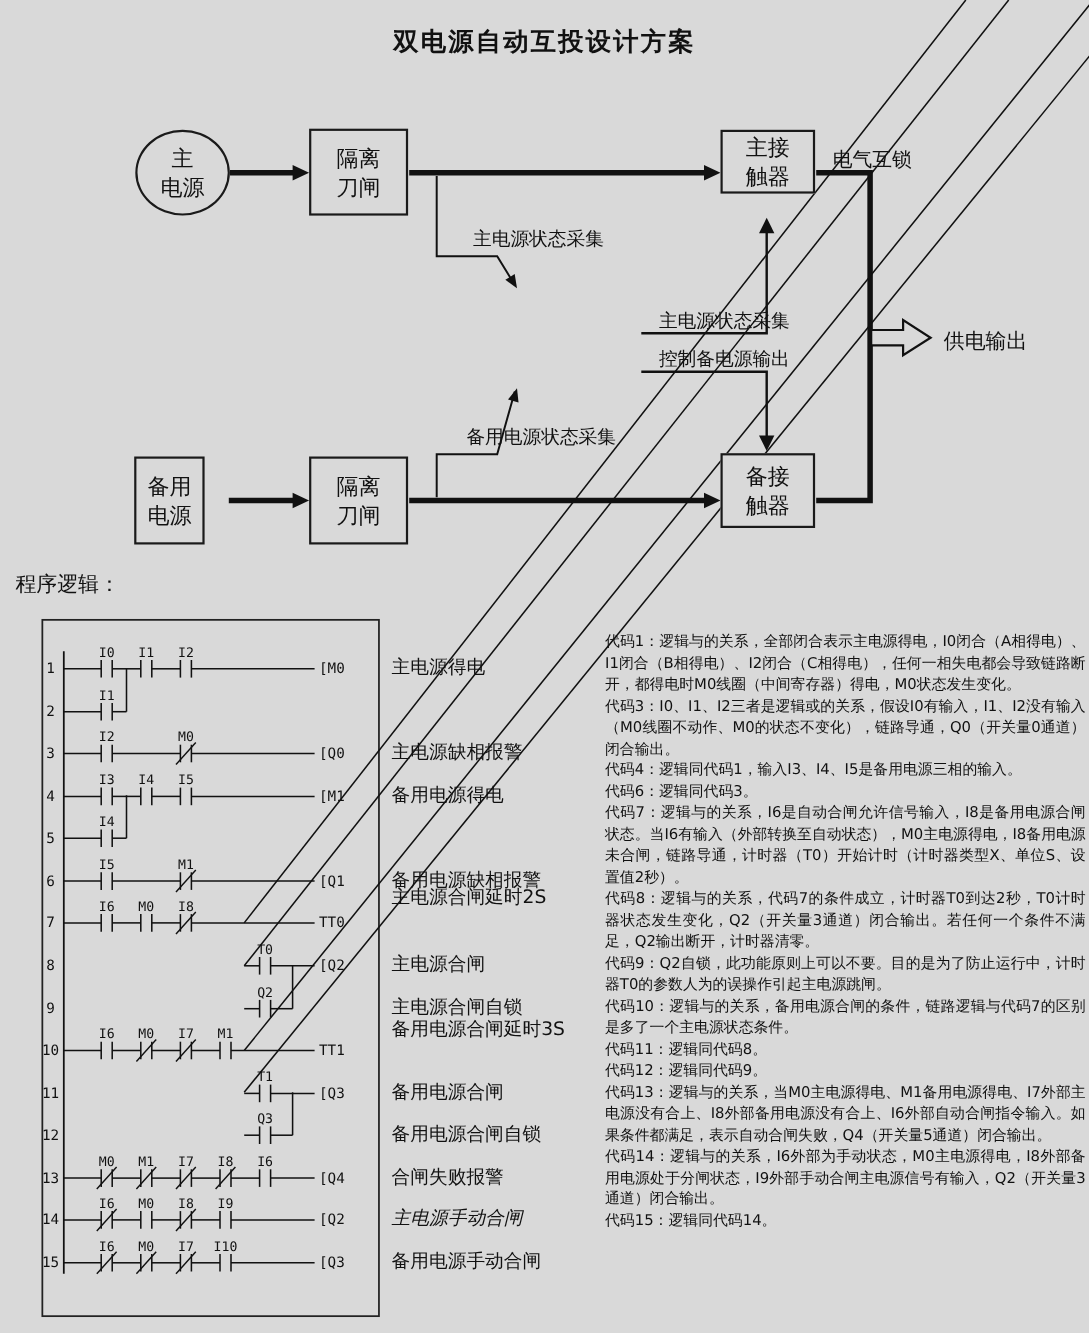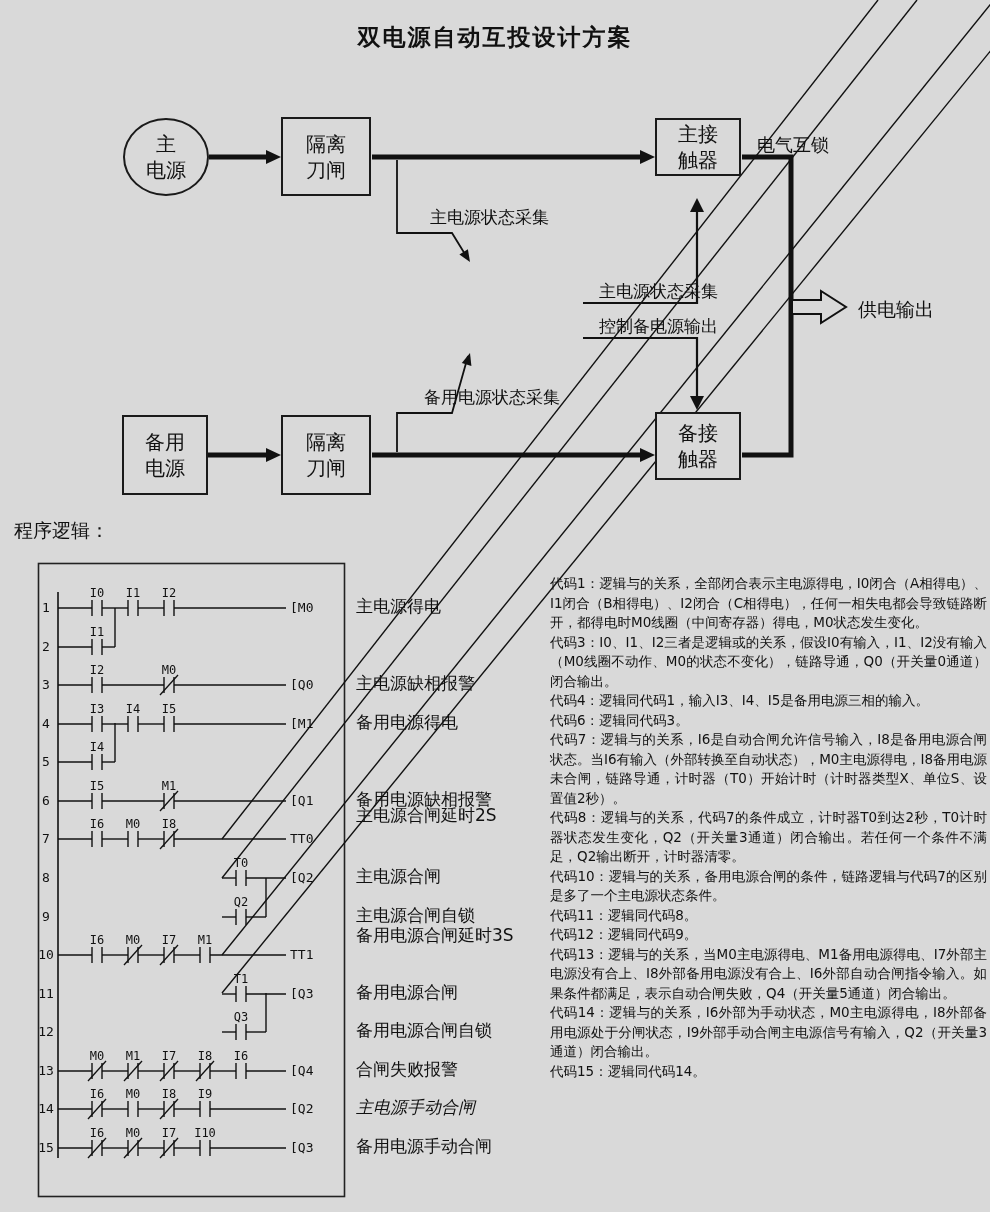--- a/index.html
+++ b/index.html
@@ -272,21 +272,21 @@
     <span>电源</span>
   </div>
   <div class="node" style="left:281px;top:117px;width:90px;height:79px">
     <span>隔离</span>
     <span>刀闸</span>
   </div>
   <div class="node" style="left:655px;top:118px;width:86px;height:58px">
     <span>主接</span>
     <span>触器</span>
   </div>
-  <div class="node" style="left:122px;top:415px;width:86px;height:80px">
+  <div class="node" style="left:122px;top:415px;width:64px;height:80px">
     <span>备用</span>
     <span>电源</span>
   </div>
   <div class="node" style="left:281px;top:415px;width:90px;height:80px">
     <span>隔离</span>
     <span>刀闸</span>
   </div>
   <div class="node" style="left:655px;top:412px;width:86px;height:68px">
     <span>备接</span>
     <span>触器</span>
@@ -317,20 +317,21 @@
       <div style="top: 1135px;">备用电源手动合闸</div>
     </div>
 
   <div id="explanations">
       <p><b>代码1：</b><span>逻辑与的关系，全部闭合表示主电源得电，I0闭合（A相得电）、I1闭合（B相得电）、I2闭合（C相得电），任何一相失电都会导致链路断开，都得电时M0线圈（中间寄存器）得电，M0状态发生变化。</span></p>
       <p><b>代码3：</b><span>I0、I1、I2三者是逻辑或的关系，假设I0有输入，I1、I2没有输入（M0线圈不动作、M0的状态不变化），链路导通，Q0（开关量0通道）闭合输出。</span></p>
       <p><b>代码4：</b><span>逻辑同代码1，输入I3、I4、I5是备用电源三相的输入。</span></p>
       <p><b>代码6：</b><span>逻辑同代码3。</span></p>
       <p><b>代码7：</b><span>逻辑与的关系，I6是自动合闸允许信号输入，I8是备用电源合闸状态。当I6有输入（外部转换至自动状态），M0主电源得电，I8备用电源未合闸，链路导通，计时器（T0）开始计时（计时器类型X、单位S、设置值2秒）。</span></p>
       <p><b>代码8：</b><span>逻辑与的关系，代码7的条件成立，计时器T0到达2秒，T0计时器状态发生变化，Q2（开关量3通道）闭合输出。若任何一个条件不满足，Q2输出断开，计时器清零。</span></p>
+      <p><b>代码9：</b><span>Q2自锁，此功能原则上可以不要。目的是为了防止运行中，计时器T0的参数人为的误操作引起主电源跳闸。</span></p>
       <p><b>代码10：</b><span>逻辑与的关系，备用电源合闸的条件，链路逻辑与代码7的区别是多了一个主电源状态条件。</span></p>
       <p><b>代码11：</b><span>逻辑同代码8。</span></p>
       <p><b>代码12：</b><span>逻辑同代码9。</span></p>
       <p><b>代码13：</b><span>逻辑与的关系，当M0主电源得电、M1备用电源得电、I7外部主电源没有合上、I8外部备用电源没有合上、I6外部自动合闸指令输入。如果条件都满足，表示自动合闸失败，Q4（开关量5通道）闭合输出。</span></p>
       <p><b>代码14：</b><span>逻辑与的关系，I6外部为手动状态，M0主电源得电，I8外部备用电源处于分闸状态，I9外部手动合闸主电源信号有输入，Q2（开关量3通道）闭合输出。</span></p>
       <p><b>代码15：</b><span>逻辑同代码14。</span></p>
     </div>
 
 </div>
 

